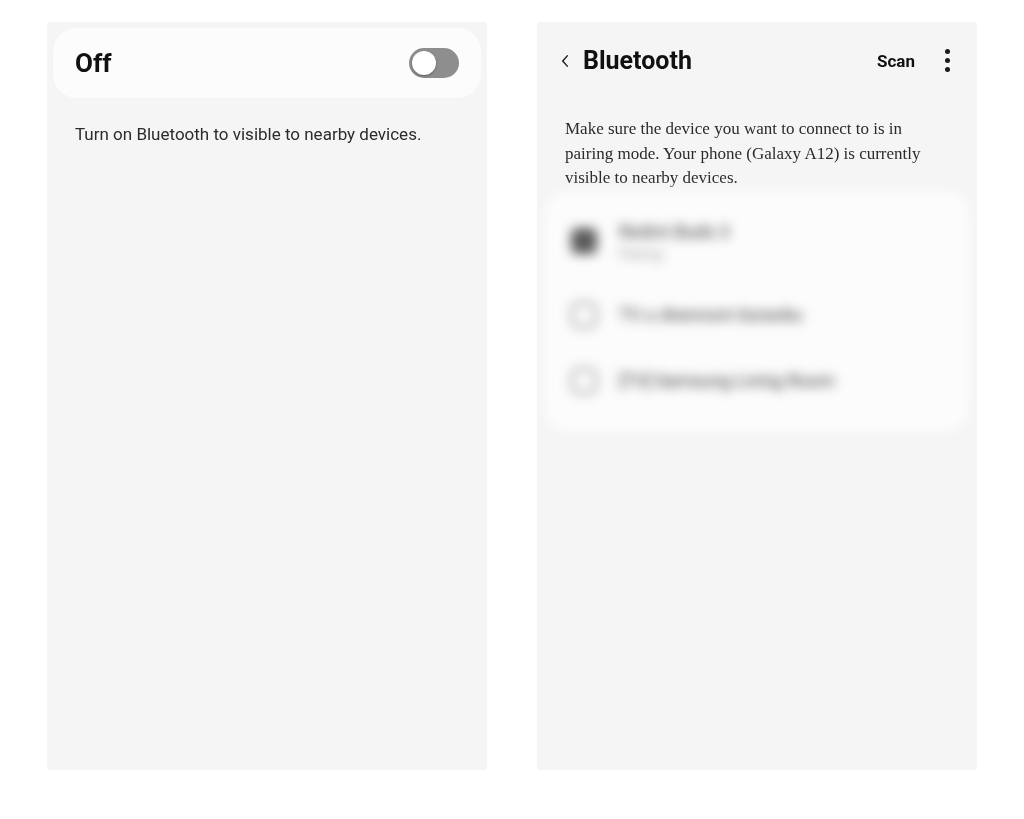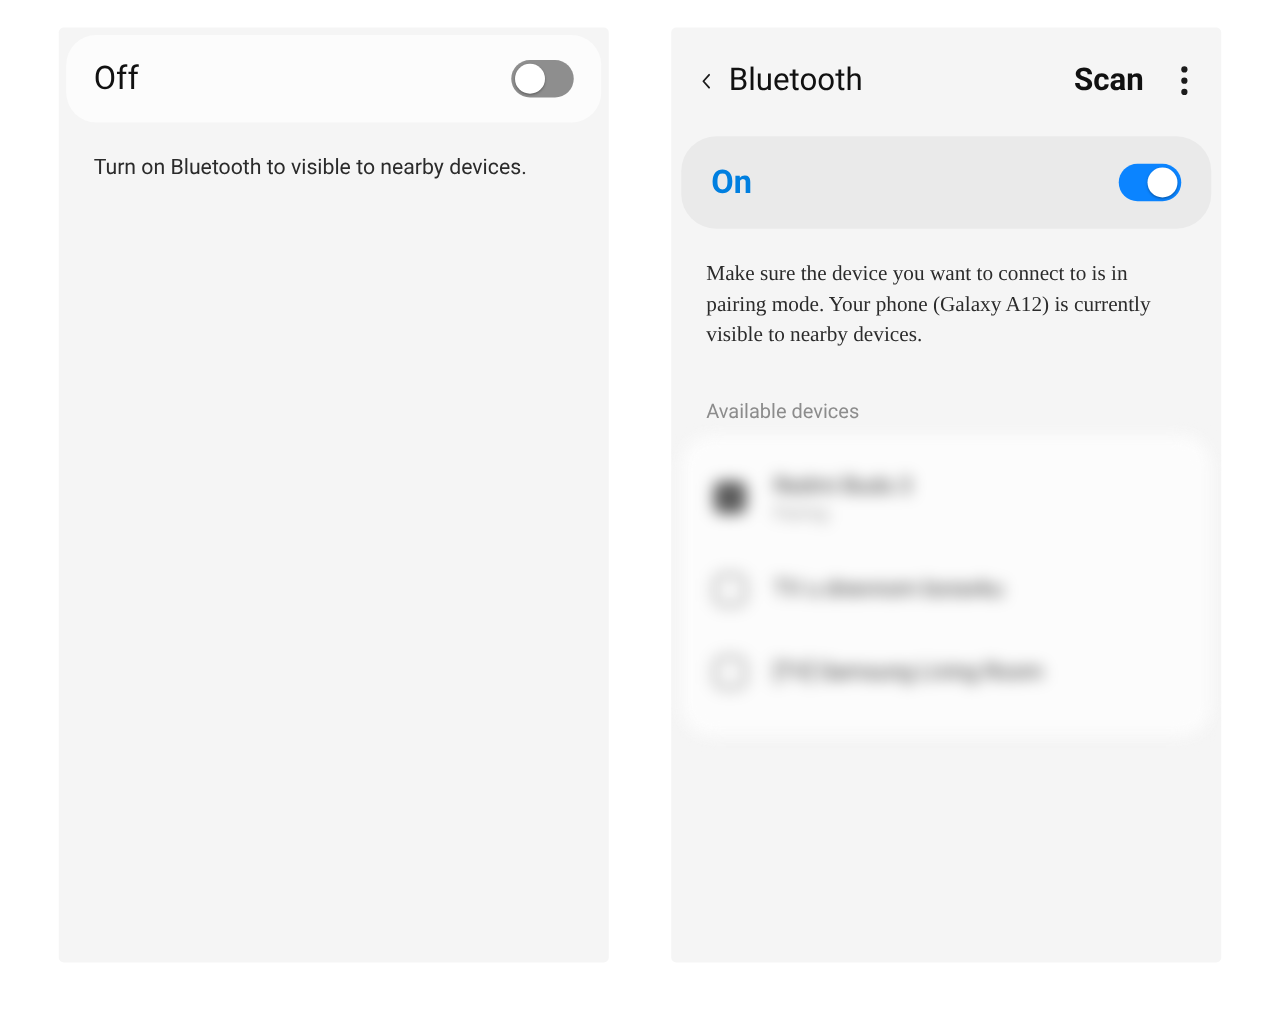--- a/index.html
+++ b/index.html
@@ -34,21 +34,21 @@
     justify-content: space-between;
   }
   .toggle-card.on-card {
     background: #eaeaea;
     border-radius: 28px;
     margin: 8px 8px 0 8px;
     padding: 22px 24px;
   }
   .off-label {
     font-size: 26px;
-    font-weight: 400;
+    font-weight: 700;
     color: #111;
   }
   .on-label {
     font-size: 26px;
     font-weight: 700;
     color: #007fe0;
   }
   .switch {
     width: 50px;
     height: 30px;
@@ -88,26 +88,26 @@
     width: 14px;
     height: 24px;
     display: flex;
     align-items: center;
     justify-content: center;
     padding-left: 6px;
   }
   .back-chevron svg { display:block; }
   .title {
     font-size: 25px;
-    font-weight: 400;
+    font-weight: 700;
     color: #111;
     flex: 1;
   }
   .scan-btn {
-    font-size: 25px;
+    font-size: 17px;
     font-weight: 700;
     color: #111;
     padding: 4px 6px;
   }
   .kebab {
     width: 24px;
     height: 28px;
     display:flex;
     flex-direction:column;
     align-items:center;
@@ -169,30 +169,23 @@
     </div>
     <div class="title">Bluetooth</div>
     <div class="scan-btn">Scan</div>
     <div class="kebab">
       <span></span>
       <span></span>
       <span></span>
     </div>
   </div>
 
-  <div class="toggle-card on-card">
-    <div class="on-label">On</div>
-    <div class="switch on">
-      <div class="knob"></div>
-    </div>
-  </div>
 
   <div class="hint-text hint-pad-right">Make sure the device you want to connect to is in pairing mode. Your phone (Galaxy A12) is currently visible to nearby devices.</div>
 
-  <div class="section-label">Available devices</div>
 
   <div class="device-list">
     <div class="device-row">
       <div class="device-icon"></div>
       <div class="device-text">
         <div class="device-name">Redmi Buds 3</div>
         <div class="device-sub">Pairing</div>
       </div>
     </div>
     <div class="device-row">

